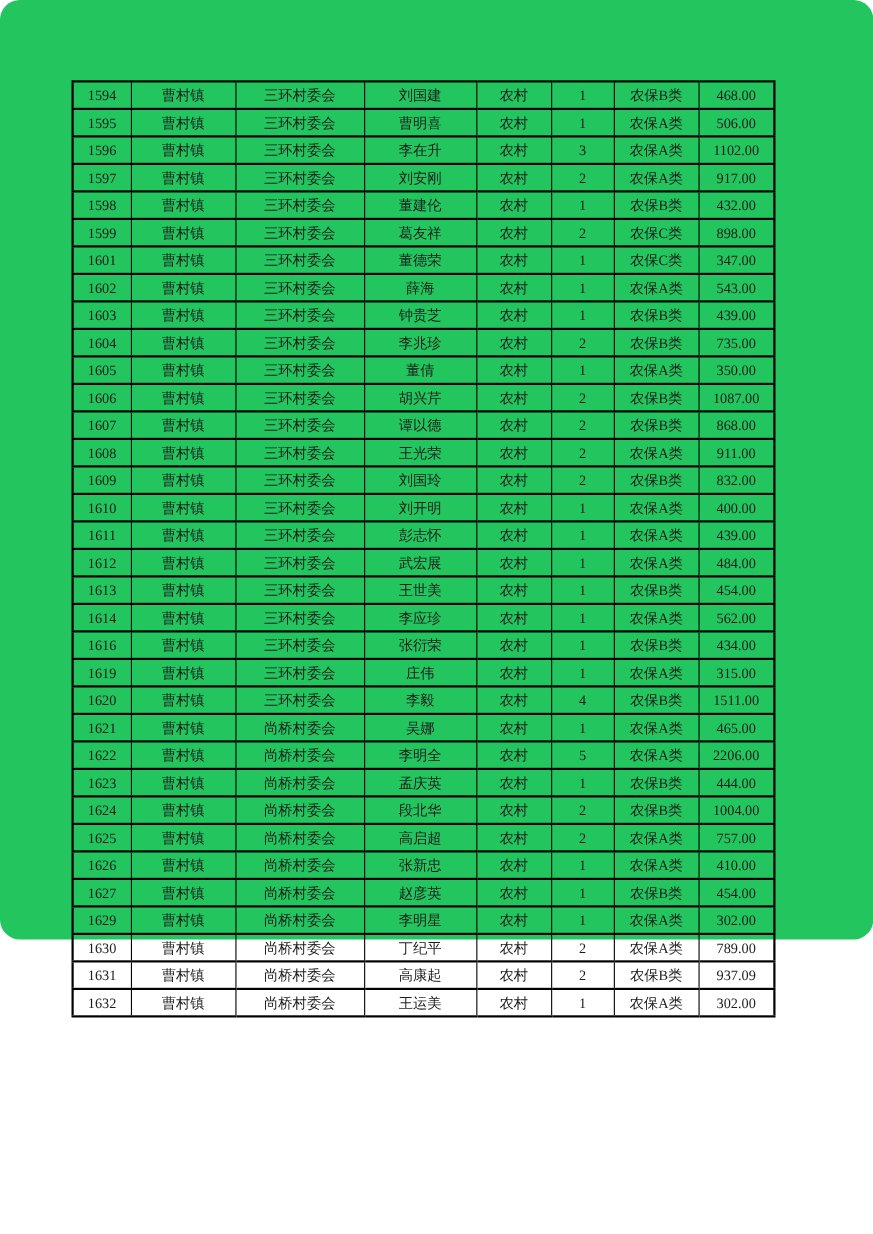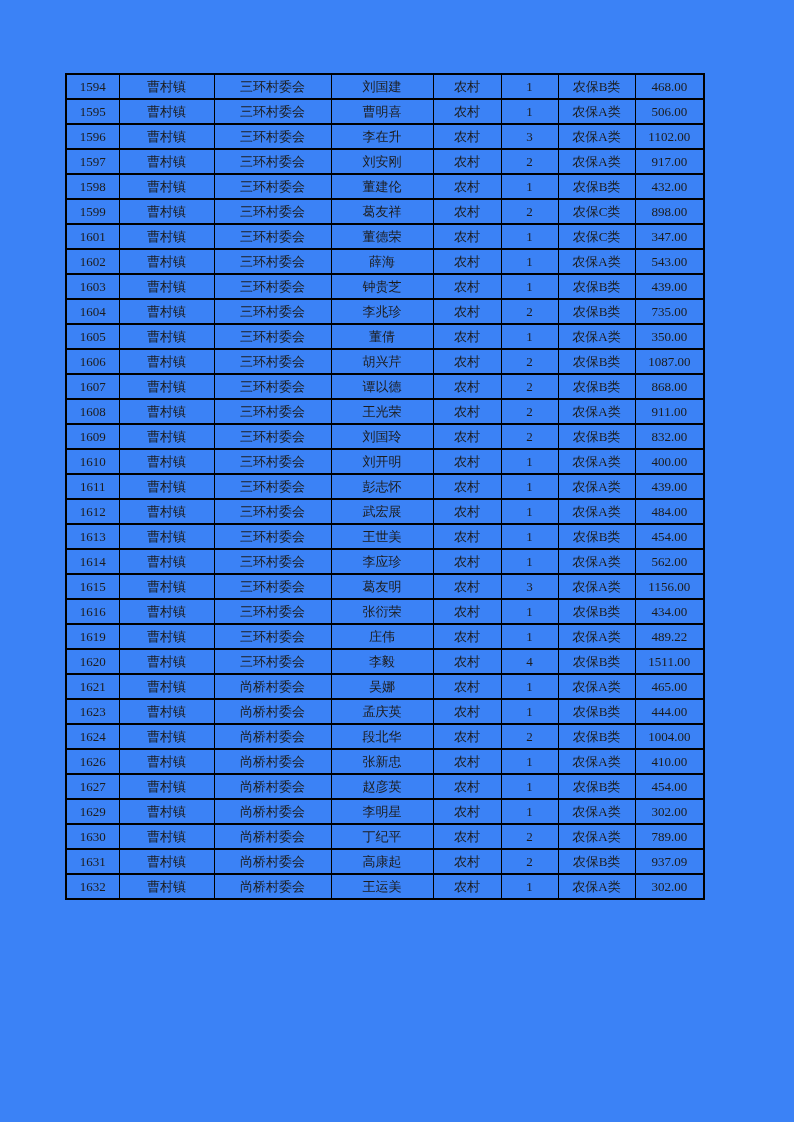--- a/index.html
+++ b/index.html
@@ -12,22 +12,23 @@
     height: 1122px;
     position: relative;
     font-family: "Liberation Serif", "DejaVu Serif", serif;
     color: #1c1c1c;
   }
   .sheet {
     position: absolute;
     left: 0;
     top: 0;
     width: 794px;
-    height: 1122px;
-    background: #3b82f6;
+    height: 854px;
+    background: #22c55e;
+    border-radius: 18px;
   }
   table.benefits {
     position: absolute;
     left: 65px;
     top: 73px;
     width: 638px;
     border-collapse: collapse;
     table-layout: fixed;
     font-size: 13px;
   }
@@ -266,48 +267,38 @@
           <td>1614</td>
           <td>曹村镇</td>
           <td>三环村委会</td>
           <td>李应珍</td>
           <td>农村</td>
           <td>1</td>
           <td>农保A类</td>
           <td>562.00</td>
         </tr>
         <tr>
-          <td>1615</td>
-          <td>曹村镇</td>
-          <td>三环村委会</td>
-          <td>葛友明</td>
-          <td>农村</td>
-          <td>3</td>
-          <td>农保A类</td>
-          <td>1156.00</td>
-        </tr>
-        <tr>
           <td>1616</td>
           <td>曹村镇</td>
           <td>三环村委会</td>
           <td>张衍荣</td>
           <td>农村</td>
           <td>1</td>
           <td>农保B类</td>
           <td>434.00</td>
         </tr>
         <tr>
           <td>1619</td>
           <td>曹村镇</td>
           <td>三环村委会</td>
           <td>庄伟</td>
           <td>农村</td>
           <td>1</td>
           <td>农保A类</td>
-          <td>489.22</td>
+          <td>315.00</td>
         </tr>
         <tr>
           <td>1620</td>
           <td>曹村镇</td>
           <td>三环村委会</td>
           <td>李毅</td>
           <td>农村</td>
           <td>4</td>
           <td>农保B类</td>
           <td>1511.00</td>
@@ -316,38 +307,58 @@
           <td>1621</td>
           <td>曹村镇</td>
           <td>尚桥村委会</td>
           <td>吴娜</td>
           <td>农村</td>
           <td>1</td>
           <td>农保A类</td>
           <td>465.00</td>
         </tr>
         <tr>
+          <td>1622</td>
+          <td>曹村镇</td>
+          <td>尚桥村委会</td>
+          <td>李明全</td>
+          <td>农村</td>
+          <td>5</td>
+          <td>农保A类</td>
+          <td>2206.00</td>
+        </tr>
+        <tr>
           <td>1623</td>
           <td>曹村镇</td>
           <td>尚桥村委会</td>
           <td>孟庆英</td>
           <td>农村</td>
           <td>1</td>
           <td>农保B类</td>
           <td>444.00</td>
         </tr>
         <tr>
           <td>1624</td>
           <td>曹村镇</td>
           <td>尚桥村委会</td>
           <td>段北华</td>
           <td>农村</td>
           <td>2</td>
           <td>农保B类</td>
           <td>1004.00</td>
+        </tr>
+        <tr>
+          <td>1625</td>
+          <td>曹村镇</td>
+          <td>尚桥村委会</td>
+          <td>高启超</td>
+          <td>农村</td>
+          <td>2</td>
+          <td>农保A类</td>
+          <td>757.00</td>
         </tr>
         <tr>
           <td>1626</td>
           <td>曹村镇</td>
           <td>尚桥村委会</td>
           <td>张新忠</td>
           <td>农村</td>
           <td>1</td>
           <td>农保A类</td>
           <td>410.00</td>

